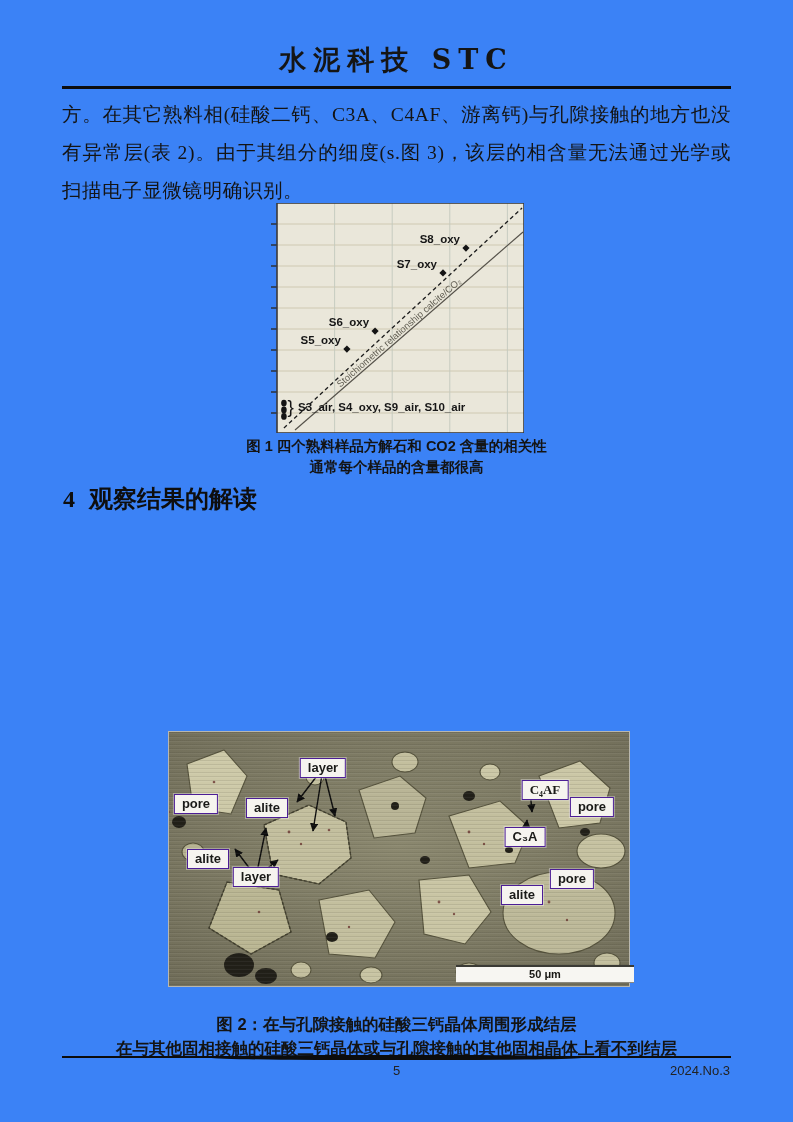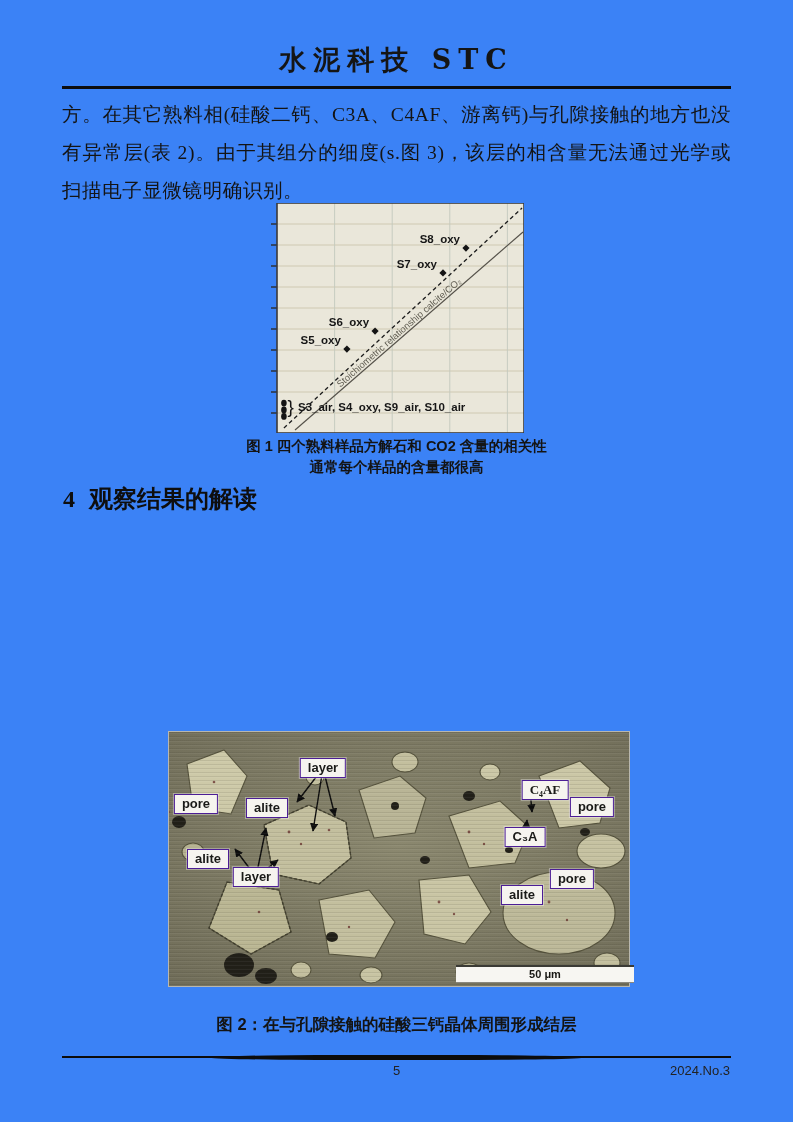--- a/index.html
+++ b/index.html
@@ -229,19 +229,20 @@
       <div class="fig-label" style="left: 39px; top: 127px;">alite</div>
       <div class="fig-label" style="left: 87px; top: 145px;">layer</div>
       <div class="fig-label" style="left: 376px; top: 58px; font-family: Liberation Serif, serif;">C₄AF</div>
       <div class="fig-label" style="left: 423px; top: 75px;">pore</div>
       <div class="fig-label" style="left: 356px; top: 105px;">C₃A</div>
       <div class="fig-label" style="left: 403px; top: 147px;">pore</div>
       <div class="fig-label" style="left: 353px; top: 163px;">alite</div>
     </div>
   <div class="fig-caption" id="fig2-cap">
     <div>图 2：在与孔隙接触的硅酸三钙晶体周围形成结层</div>
+    <div>在与其他固相接触的硅酸三钙晶体或与孔隙接触的其他固相晶体上看不到结层</div>
   </div>
 
   <div class="footer-rule"></div>
   <div class="footer-page">5</div>
   <div class="footer-issue">2024.No.3</div>
 
 </div>
 
 </body></html>

